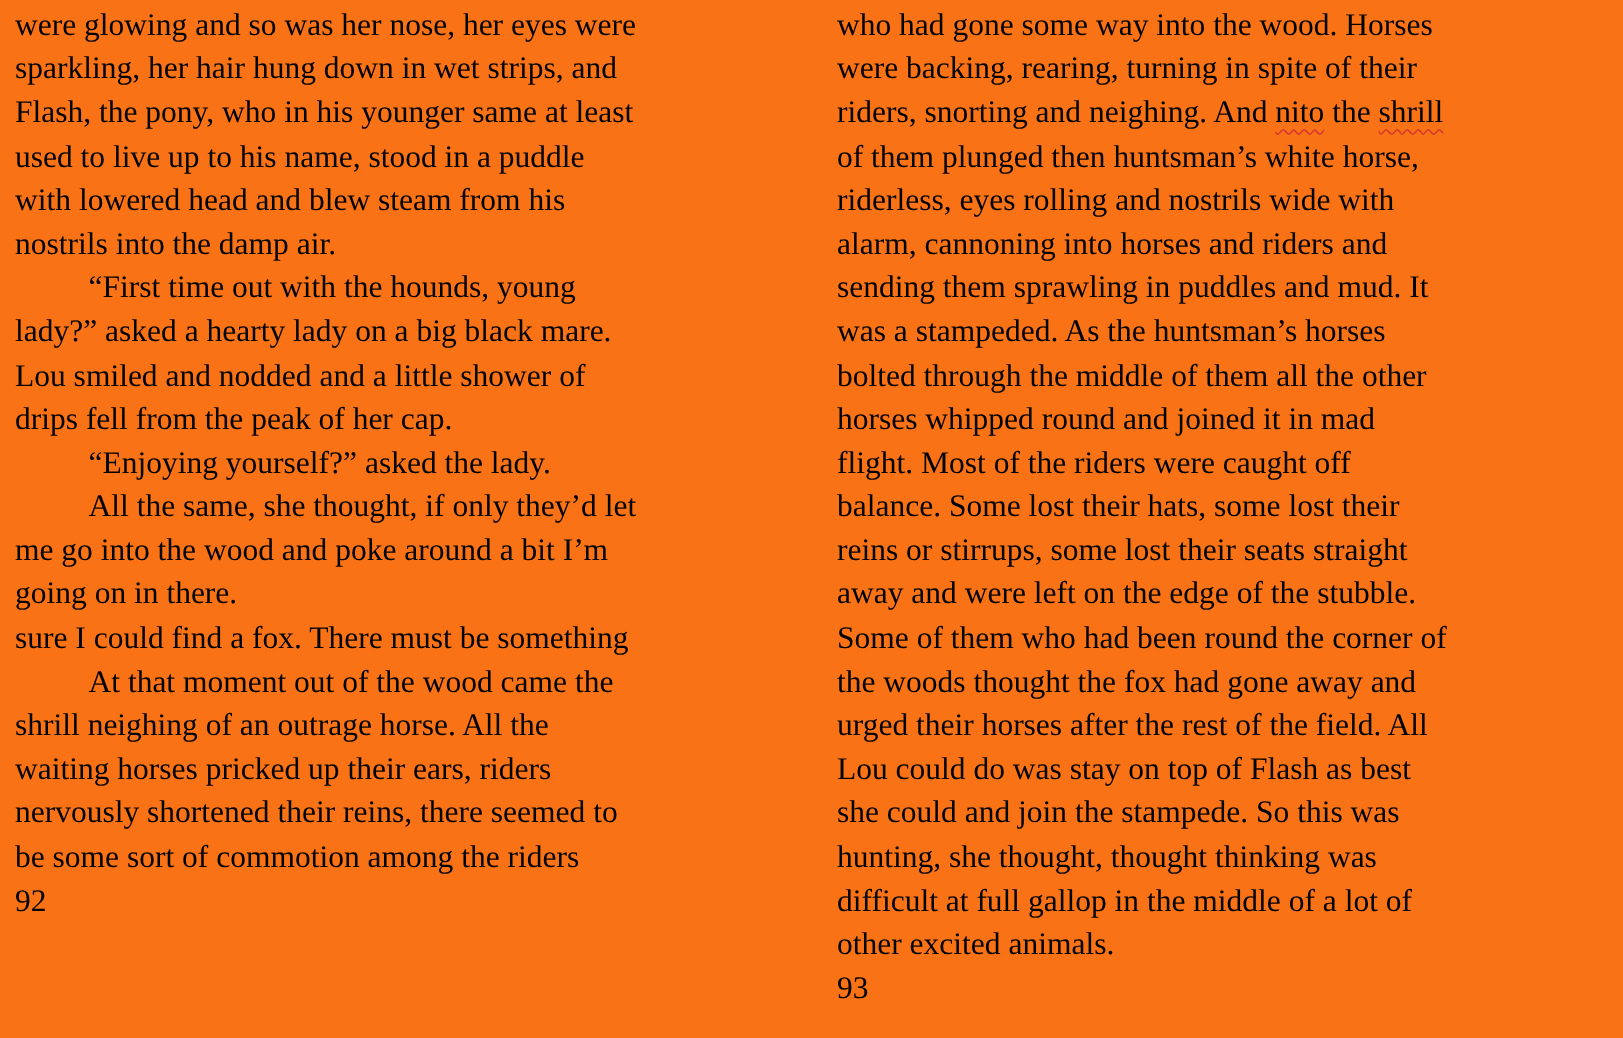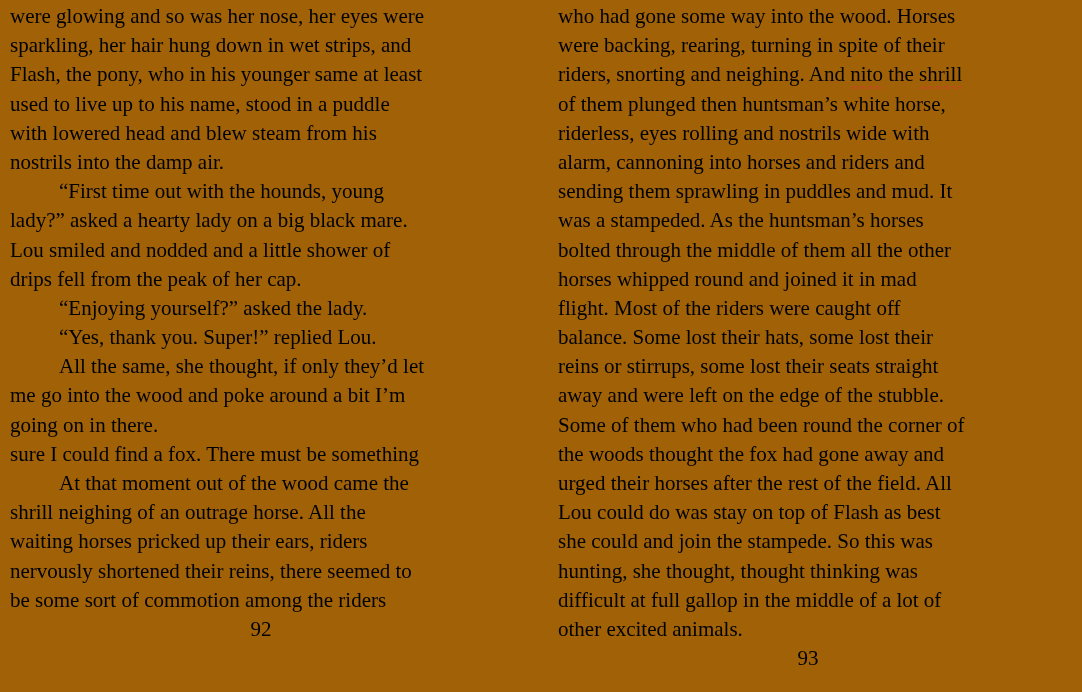--- a/index.html
+++ b/index.html
@@ -7,39 +7,39 @@
     padding: 0;
     width: 1082px;
     height: 692px;
     background: #ffffff;
     overflow: hidden;
   }
   .spread {
     position: relative;
     width: 1082px;
     height: 692px;
-    background: #a16207;
+    background: #f97316;
   }
   .page {
     position: absolute;
     top: 2px;
     font-family: "Liberation Serif", "DejaVu Serif", serif;
     font-size: 21px;
     line-height: 29.2px;
     color: #000000;
   }
   .page-left  { left: 10px;  width: 502px; }
   .page-right { left: 558px; width: 500px; }
   .line {
     white-space: nowrap;
     height: 29.2px;
   }
   .line.indent { padding-left: 49px; }
   .page-number {
-    text-align: center;
+    text-align: left;
     height: 29.2px;
     white-space: nowrap;
   }
   .misspelled {
     text-decoration-line: underline;
     text-decoration-style: wavy;
     text-decoration-color: var(--squiggle, #d6392c);
     text-decoration-thickness: 1px;
     text-underline-offset: 4px;
   }
@@ -54,21 +54,20 @@
         <div class="line">sparkling, her hair hung down in wet strips, and</div>
         <div class="line">Flash, the pony, who in his younger same at least</div>
         <div class="line">used to live up to his name, stood in a puddle</div>
         <div class="line">with lowered head and blew steam from his</div>
         <div class="line">nostrils into the damp air.</div>
         <div class="line indent">“First time out with the hounds, young</div>
         <div class="line">lady?” asked a hearty lady on a big black mare.</div>
         <div class="line">Lou smiled and nodded and a little shower of</div>
         <div class="line">drips fell from the peak of her cap.</div>
         <div class="line indent">“Enjoying yourself?” asked the lady.</div>
-        <div class="line indent">“Yes, thank you. Super!” replied Lou.</div>
         <div class="line indent">All the same, she thought, if only they’d let</div>
         <div class="line">me go into the wood and poke around a bit I’m</div>
         <div class="line">going on in there.</div>
         <div class="line">sure I could find a fox. There must be something</div>
         <div class="line indent">At that moment out of the wood came the</div>
         <div class="line">shrill neighing of an outrage horse. All the</div>
         <div class="line">waiting horses pricked up their ears, riders</div>
         <div class="line">nervously shortened their reins, there seemed to</div>
         <div class="line">be some sort of commotion among the riders</div>
       </div>

